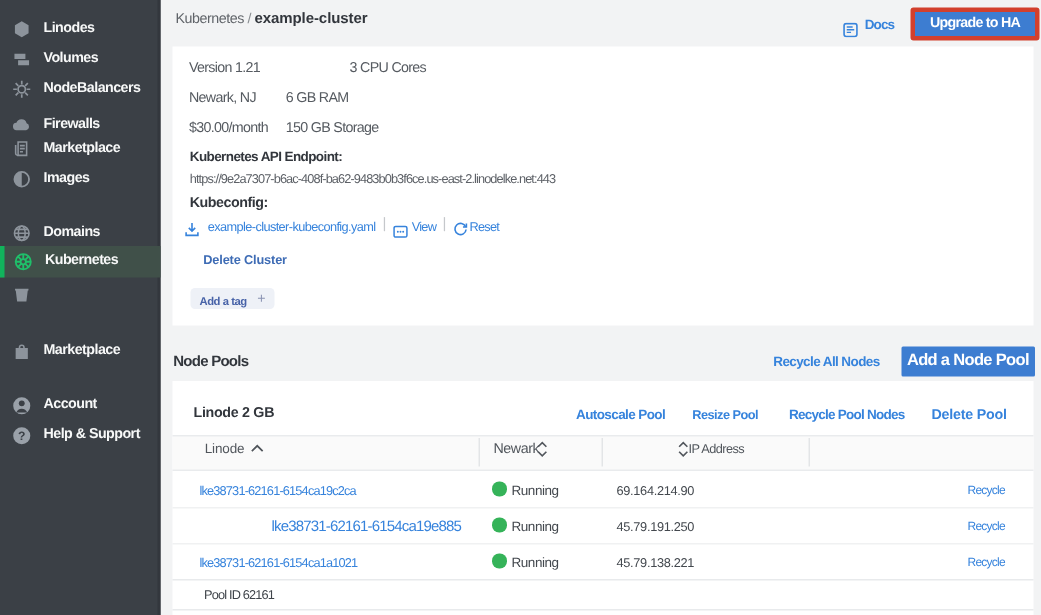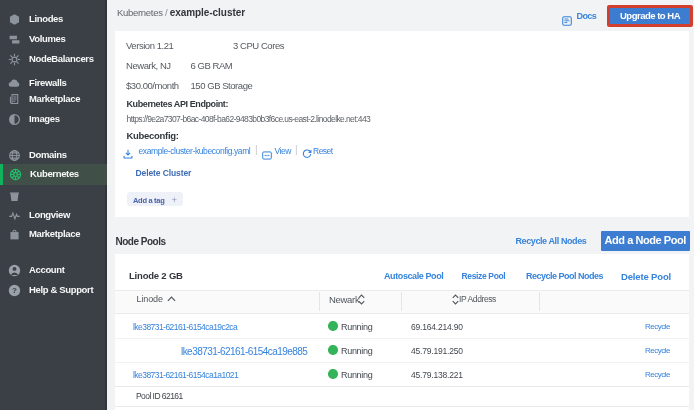--- a/index.html
+++ b/index.html
@@ -87,26 +87,20 @@
           <path d="M8 1.8v4M8 10.2v4M1.8 8h4M10.2 8h4M3.6 3.6l2.8 2.8M12.4 3.6 9.6 6.4M3.6 12.4l2.8-2.8M12.4 12.4 9.6 9.6"></path>
         </g>
       </svg>
     <span class="tx">Kubernetes</span>
     </div>
   <div class="nav" style="top:186px">
     <svg class="ic" viewBox="0 0 16 16">
         <path d="M3 4h10l-1.2 9.5H4.2Z" fill="#8d949c"></path>
         <path d="M2.5 3h11v1.5h-11z" fill="#8d949c"></path>
       </svg>
-    </div>
-  <div class="nav" style="top:205px">
-    <svg class="ic" viewBox="0 0 16 16">
-        <path d="M1.5 9h3l1.5-4 2.5 7 2-5.5 1 2.5h3" stroke="#8d949c" stroke-width="1.4" fill="none"></path>
-      </svg>
-    <span class="tx">Longview</span>
     </div>
   <div class="nav" style="top:224px">
     <svg class="ic" viewBox="0 0 16 16">
         <g fill="#8d949c">
           <path d="M3 5h10v9H3z"></path>
           <path d="M5.5 7V4.5a2.5 2.5 0 0 1 5 0V7h-1.3V4.5a1.2 1.2 0 0 0-2.4 0V7Z"></path>
         </g>
       </svg>
     <span class="tx">Marketplace</span>
     </div>

